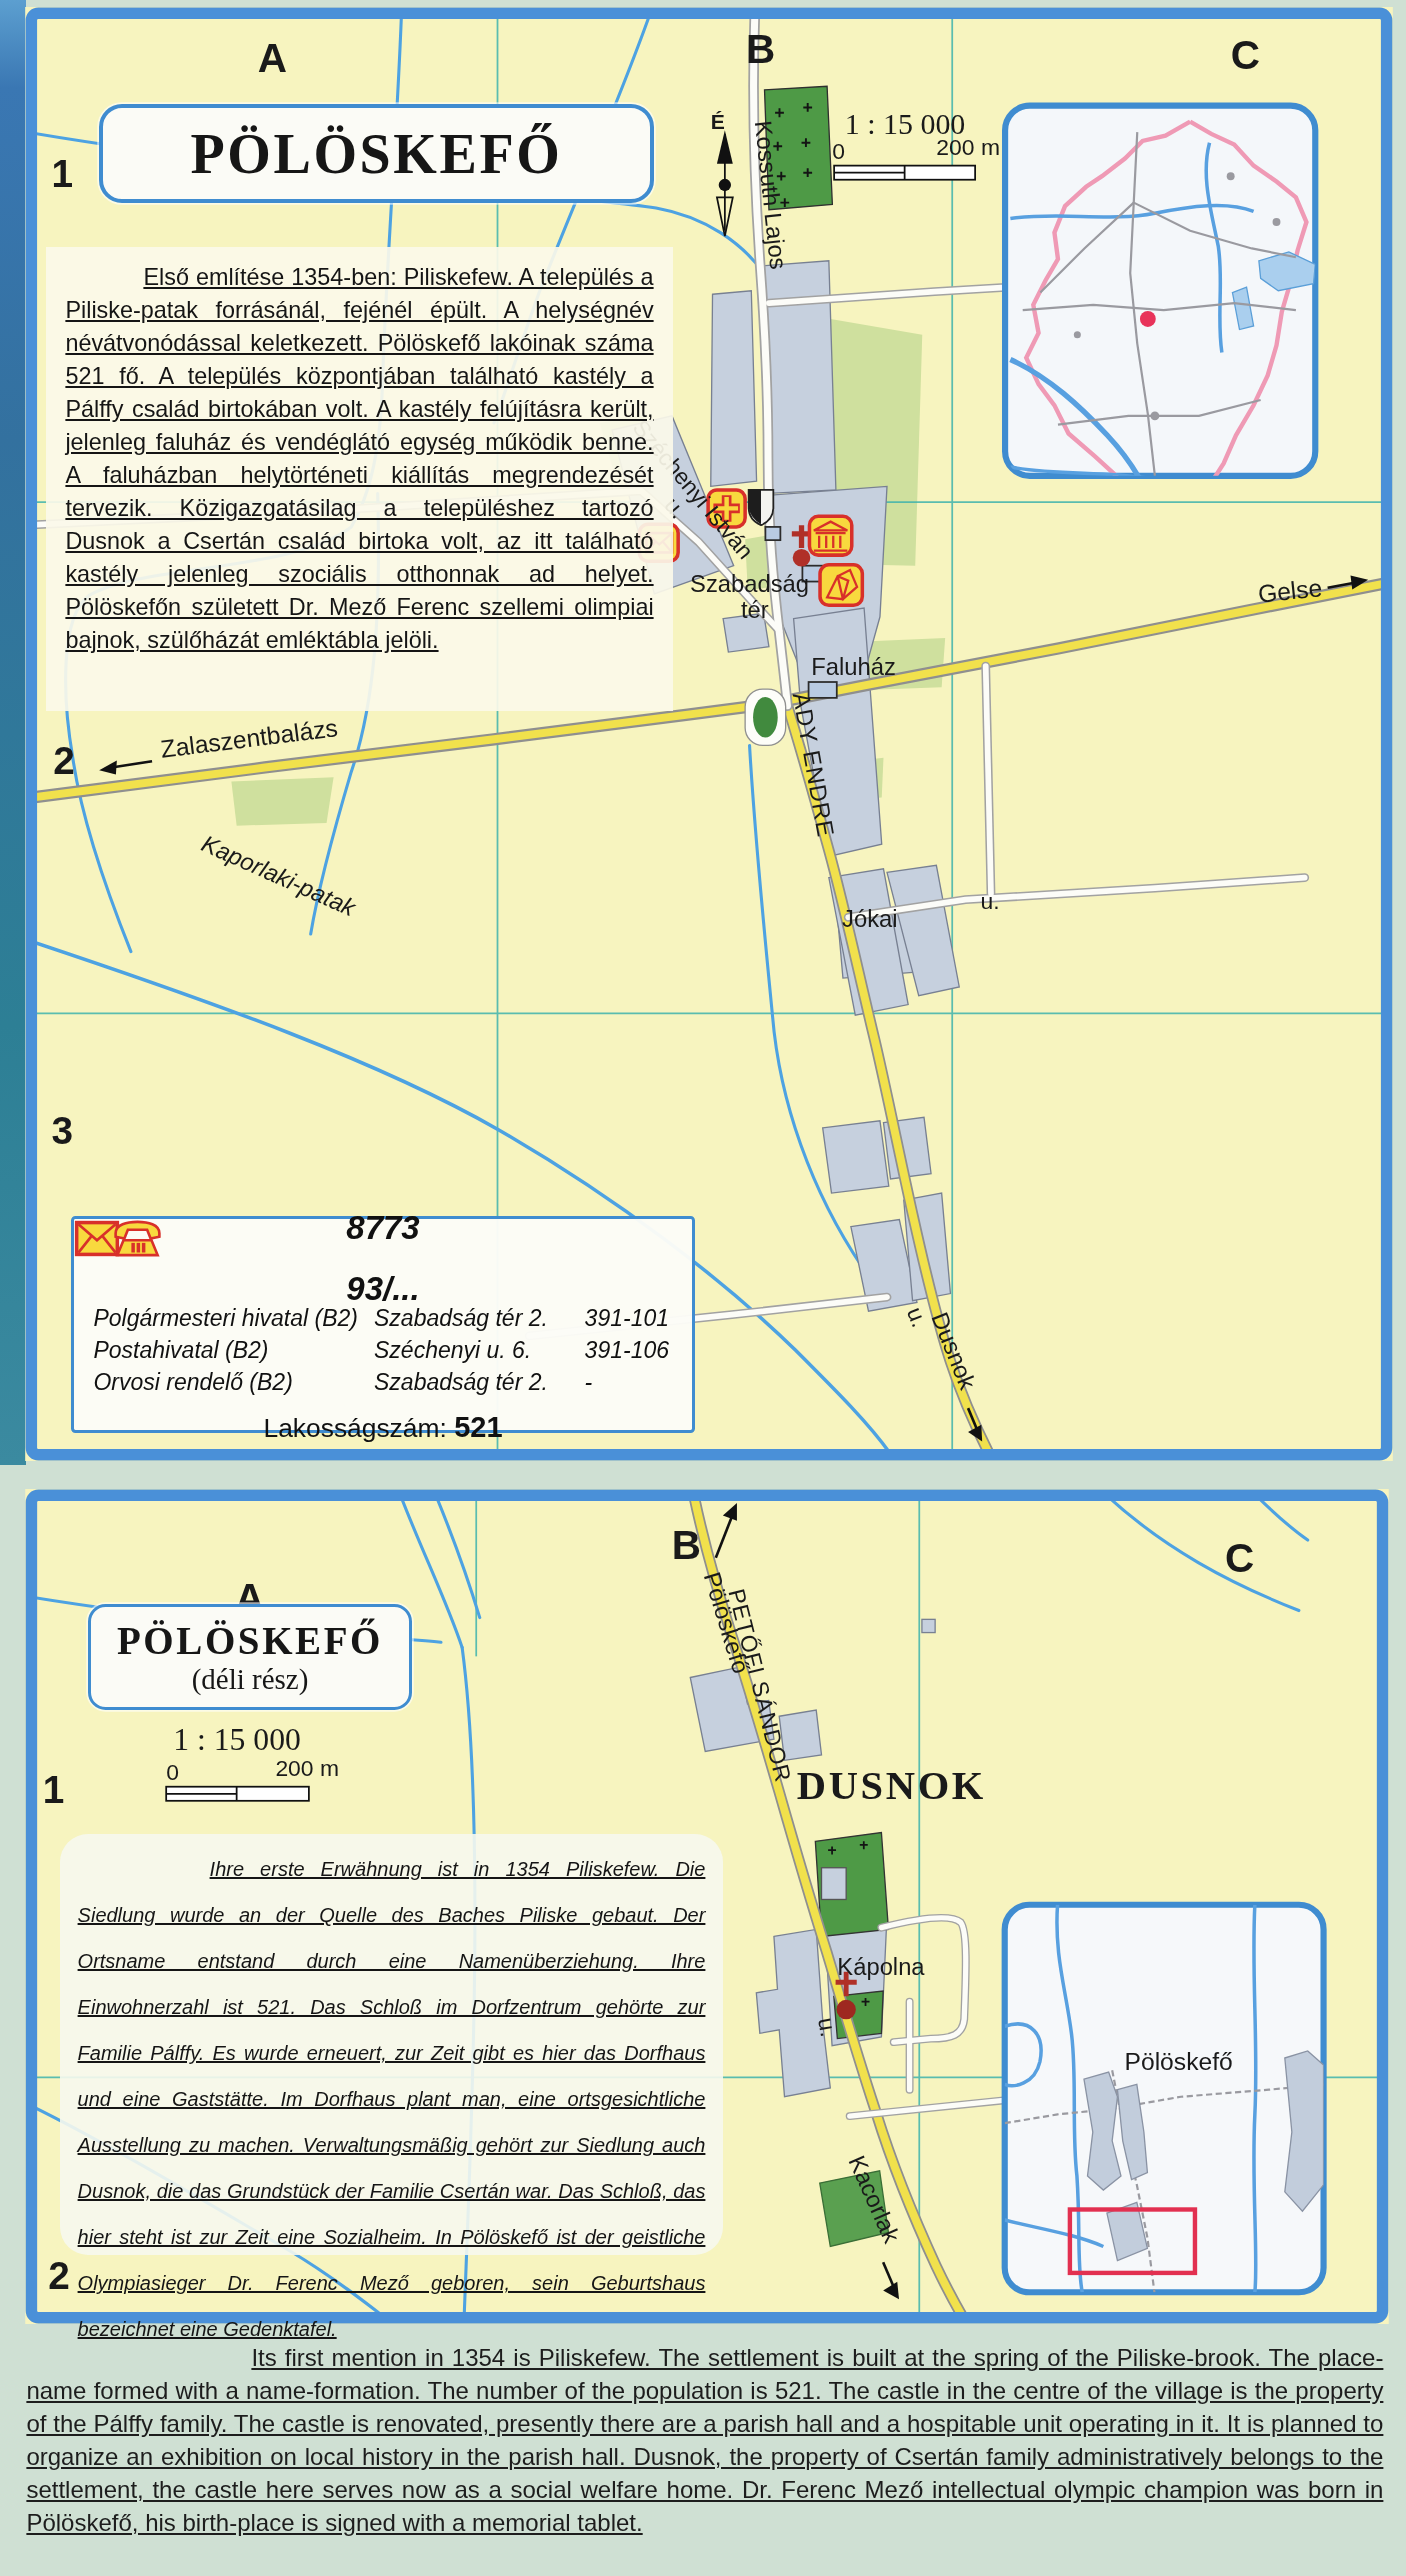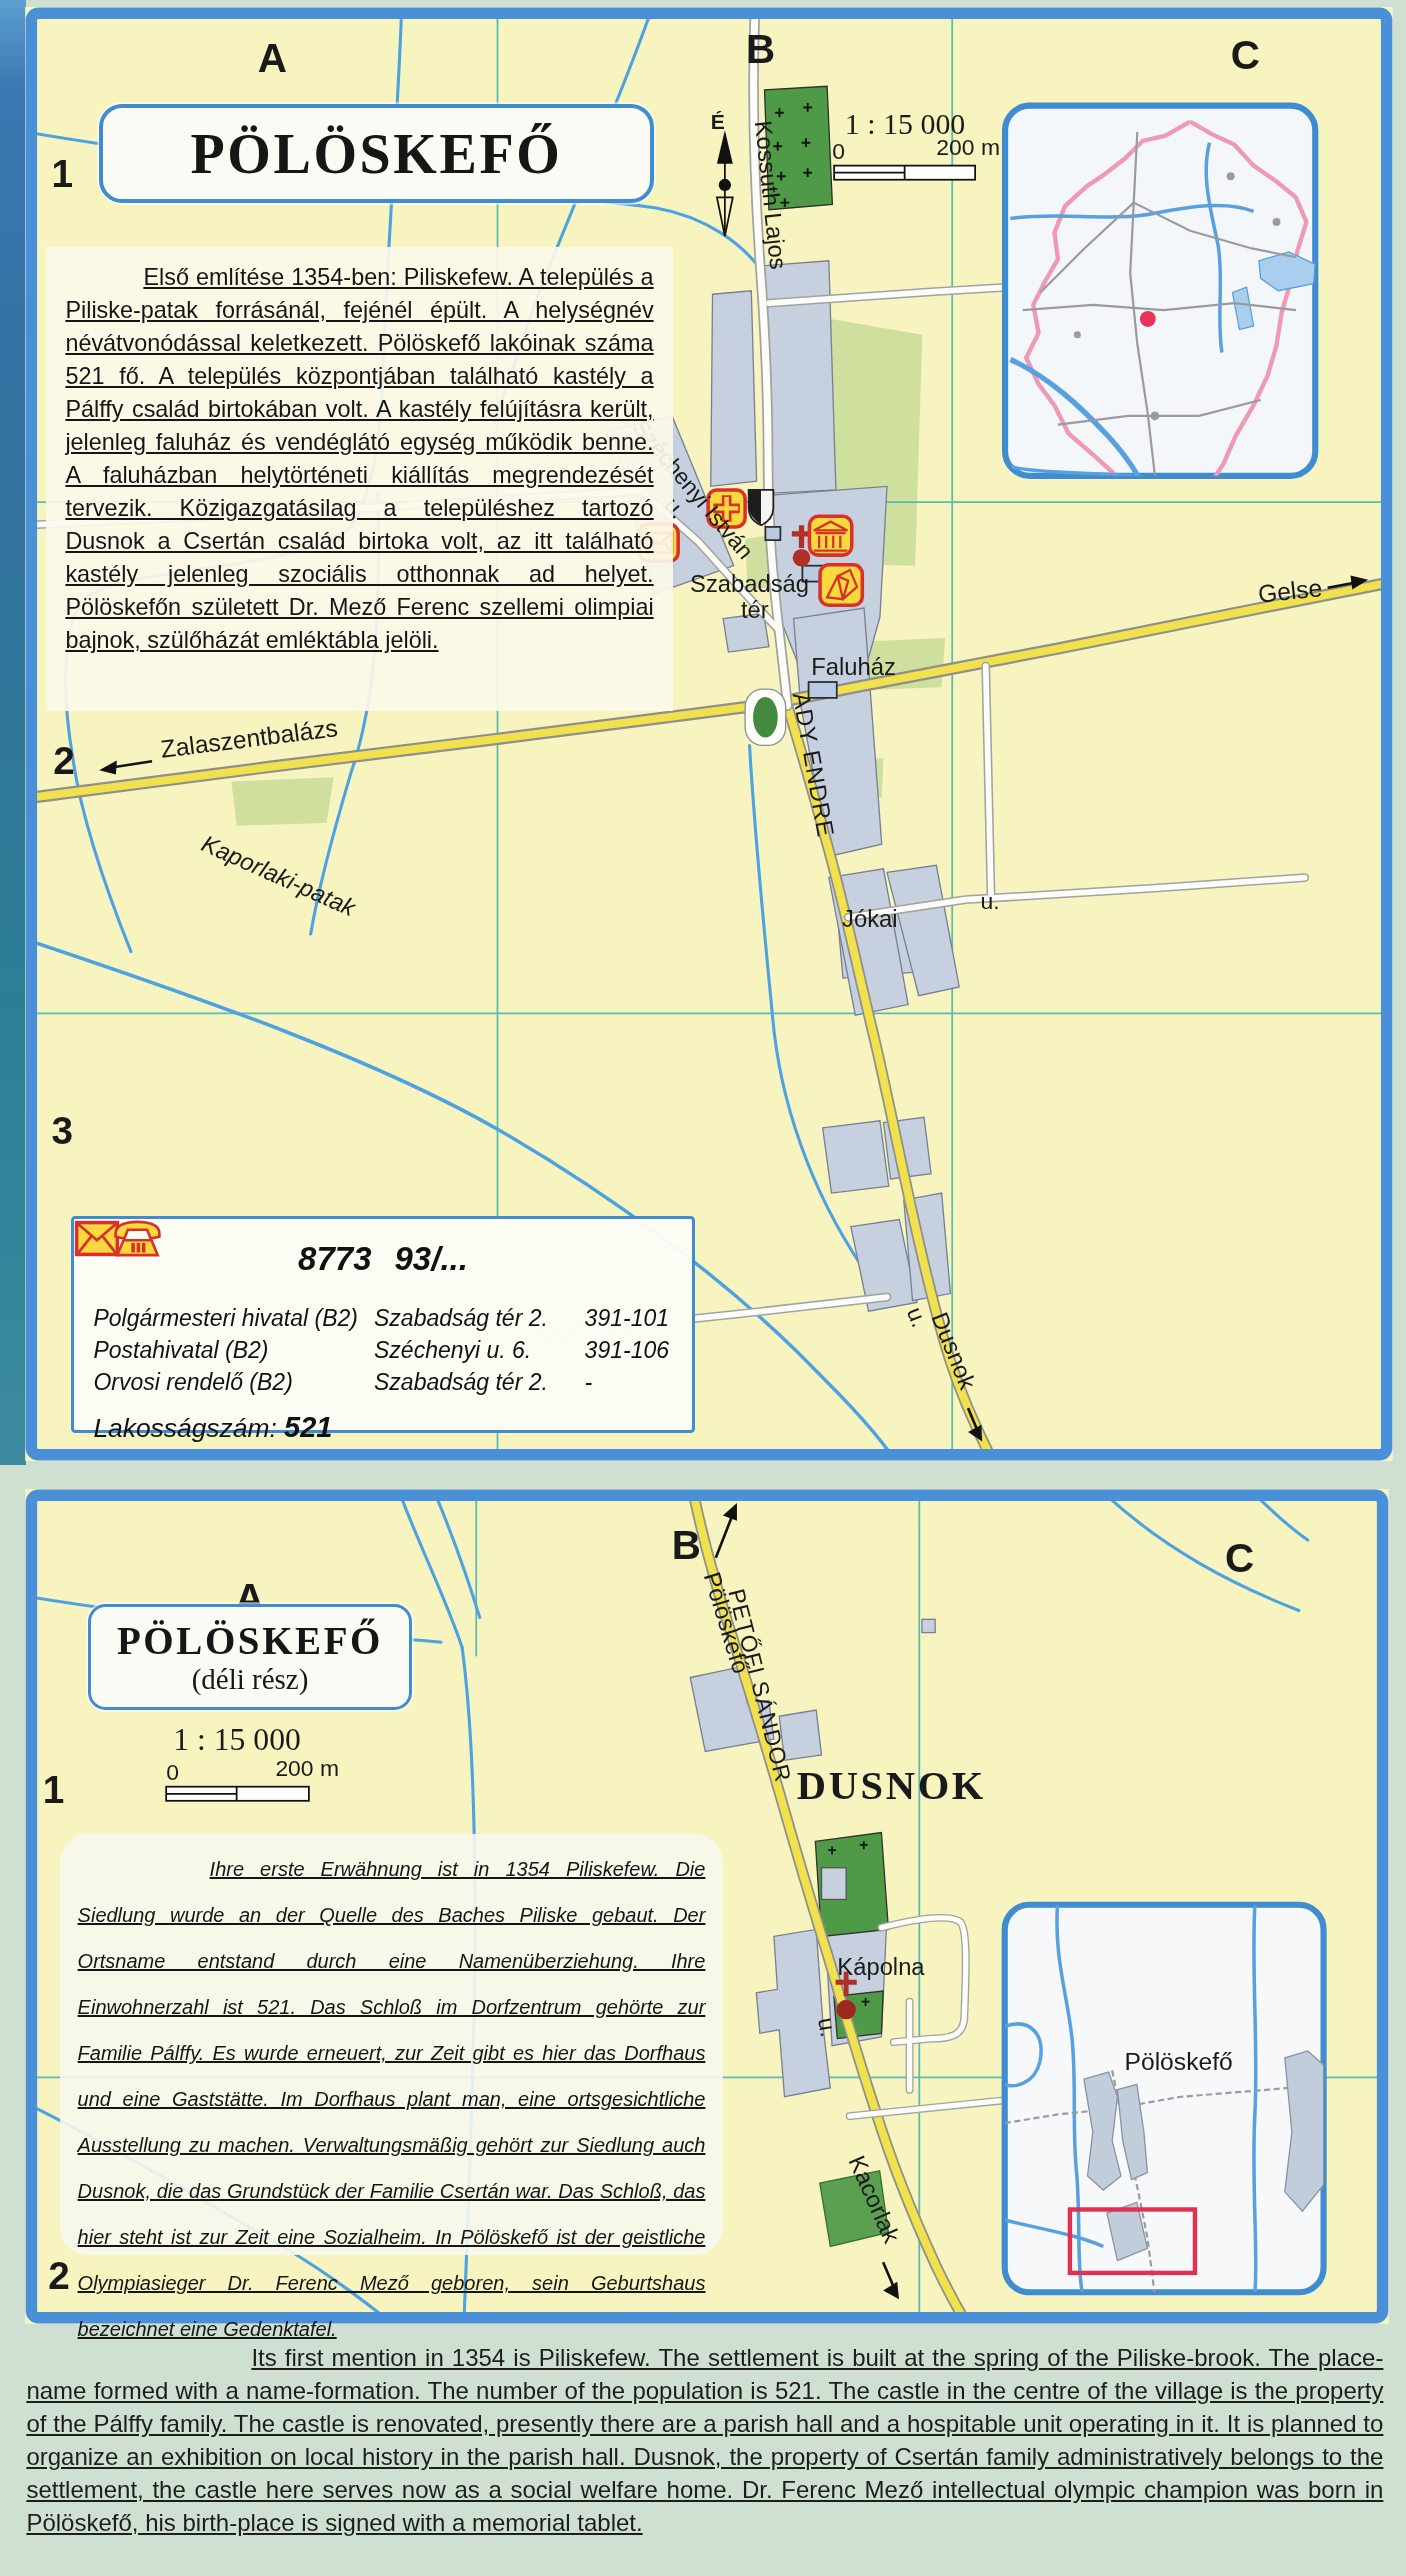--- a/index.html
+++ b/index.html
@@ -33,28 +33,28 @@
     background:rgba(246,248,238,.9);font-size:20px;line-height:46px;
     font-style:italic;padding:12.3px 17.6px 8.8px 17.6px;text-indent:132px;border-radius:28px;
   }
   .para-en{
     font-size:24px;line-height:33px;color:#1d1d1d;text-indent:225px;
   }
   .info-box{
     background:rgba(252,252,247,.97);border:3.5px solid #3f8cd0;border-radius:4.4px;
     padding:12.3px 19.4px 8.8px 19.4px;color:#111;
   }
-  .info-head{display:flex;align-items:center;justify-content:center;gap:23px;height:55px;}
+  .info-head{display:flex;align-items:center;justify-content:center;gap:23px;height:55px;flex-direction:column;}
   .info-head .code{font-size:33px;font-weight:bold;font-style:italic;}
   .info-rows{margin-top:16px;font-style:italic;font-size:23px;line-height:32px;}
   .info-row{display:flex;justify-content:space-between;}
   .info-row .c1{width:280px;}
   .info-row .c2{width:210px;}
   .info-row .c3{width:88px;text-align:left;}
-  .info-pop{margin-top:12.3px;font-style:italic;font-size:26.4px;}
+  .info-pop{margin-top:12.3px;text-align:center;font-size:26.4px;}
   .info-pop b{font-size:29px;}
 </style>
 </head>
 <body>
 
 <div class="spine"></div>
 
 <section class="panel" style="left:25px;top:7px;width:1368px;height:1454px;">
 <svg width="1368" height="1454" viewBox="28 8 1552 1650">
   <defs>

